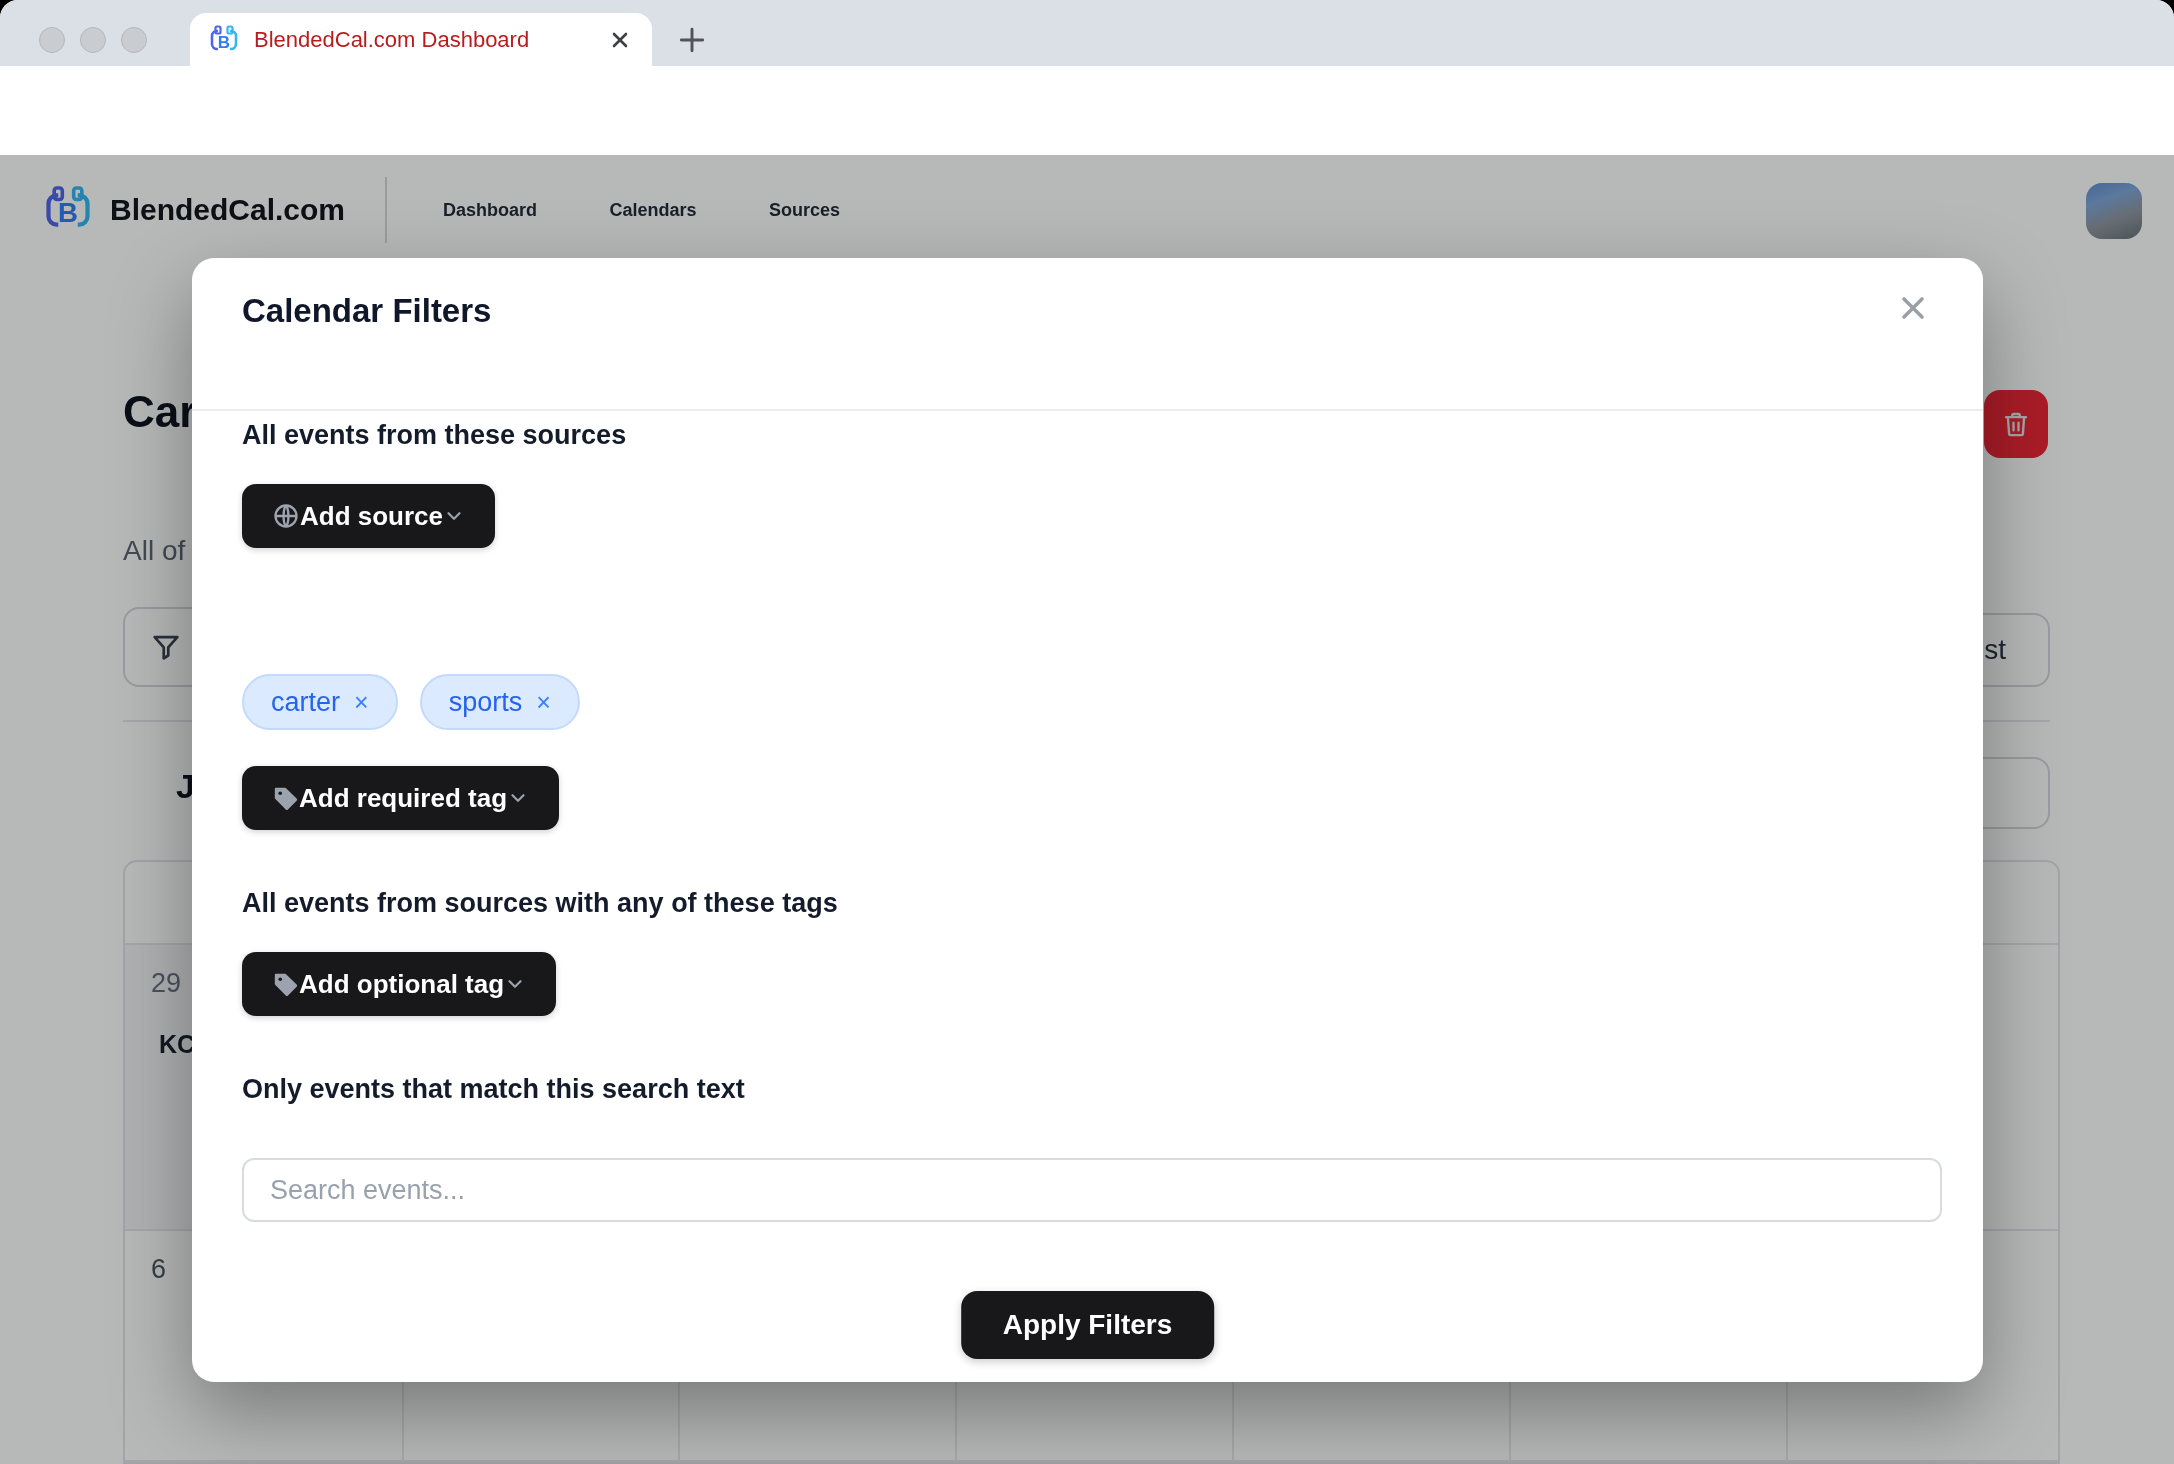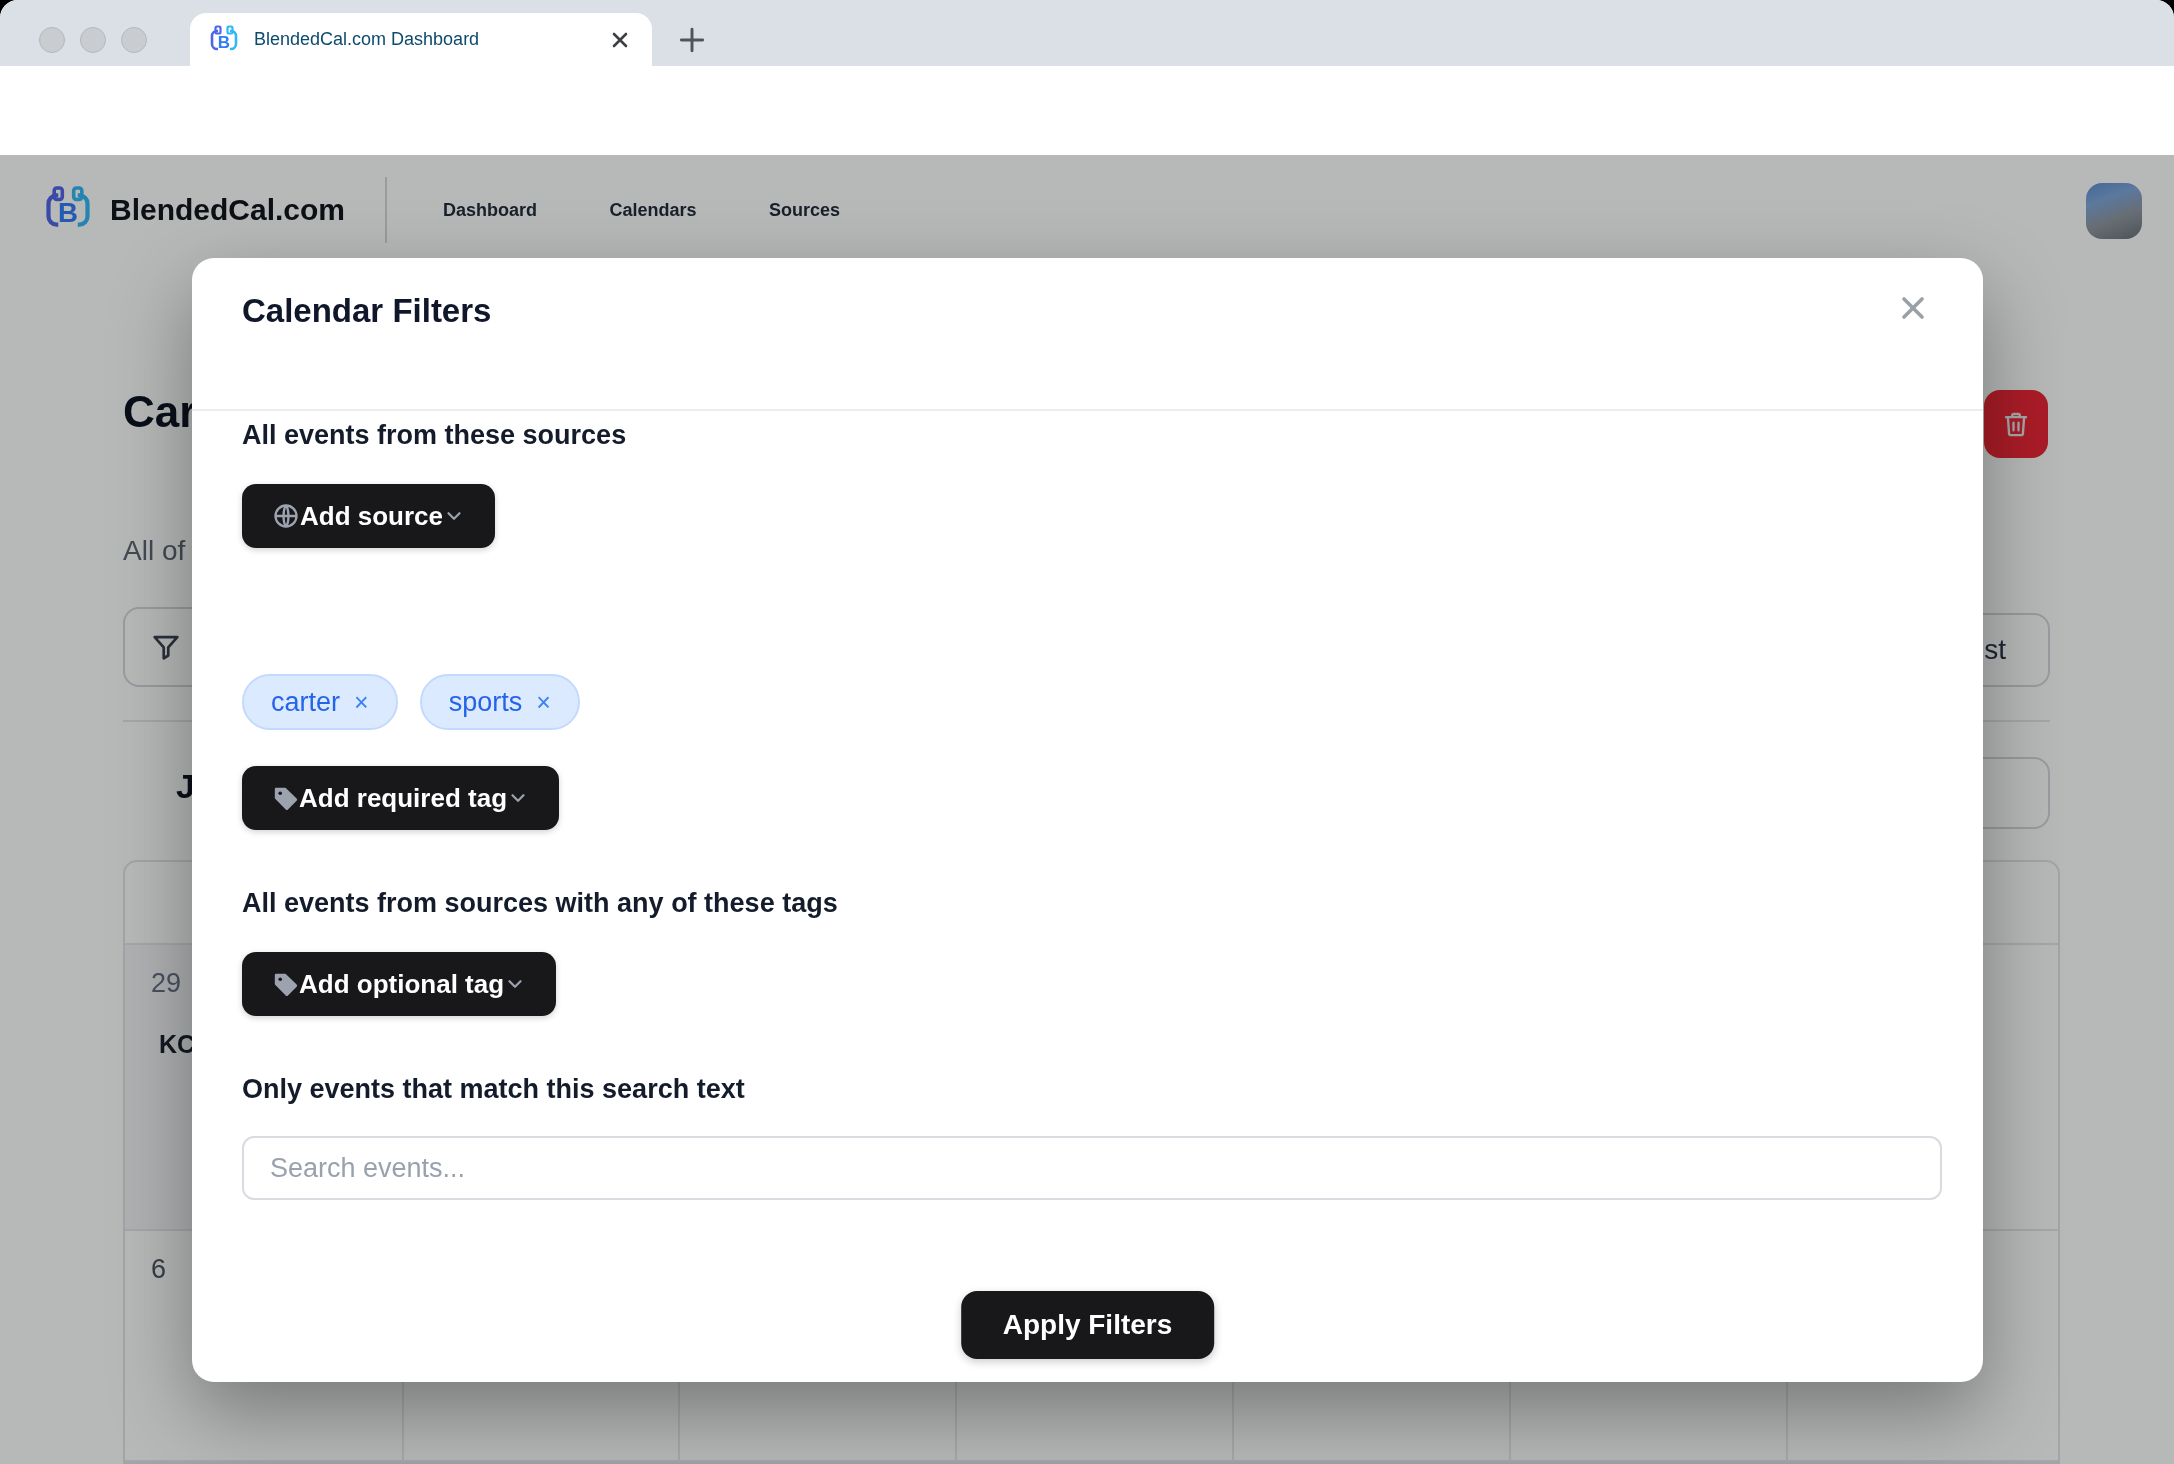--- a/index.html
+++ b/index.html
@@ -7,21 +7,21 @@
   .window { position:relative; width:2174px; height:1464px; background:#fff;
             border-radius:18px 18px 0 0; overflow:hidden; }
 
   
   .tabstrip { position:absolute; left:0; top:0; width:2174px; height:66px; background:#dbe0e6; }
   .traffic { position:absolute; top:27px; width:26px; height:26px; border-radius:50%;
              background:#c9cdd2; border:1px solid #b4b8bd; }
   .t1{left:39px}.t2{left:80px}.t3{left:121px}
   .tab { position:absolute; left:190px; top:13px; width:462px; height:53px; background:#fff;
          border-radius:16px 16px 0 0; display:flex; align-items:center; padding:0 18px; gap:14px; }
-  .tab-title { font-size:18px; color:#0c4a6e; white-space:nowrap; overflow:hidden; flex:1; }
+  .tab-title { font-size:22px; color:#b91c1c; white-space:nowrap; overflow:hidden; flex:1; }
   .tab-close { color:#3c4043; width:26px; text-align:center; cursor:pointer; }
   .newtab { position:absolute; left:676px; top:24px; color:#50545a; }
 
   
   .toolbar { position:absolute; left:0; top:66px; width:2174px; height:89px; background:#fff; }
   .tb-ic { position:absolute; top:107px; color:#9aa0a6; }
   .urlbar { position:absolute; left:247px; top:97px; width:1553px; height:58px; background:#edf1f7;
             border-radius:29px; display:flex; align-items:center; padding:0 22px; gap:18px; }
   .url { font-size:26px; color:#1f2226; flex:1; }
   .sep { position:absolute; top:108px; width:4px; height:34px; background:#c2d3ee; border-radius:2px; }
@@ -70,21 +70,21 @@
   .m-close { position:absolute; right:52px; top:32px; color:#9aa0a6; background:none; border:none; cursor:pointer; }
   .m-label { position:absolute; left:50px; font-size:27px; font-weight:600; color:#141c2b; }
   .dark-btn { position:absolute; left:50px; height:64px; background:#18181b; color:#fff; border:none;
       border-radius:14px; display:inline-flex; align-items:center; padding:0 30px;
       font-size:26px; font-weight:700; font-family:inherit; box-shadow:0 2px 6px rgba(0,0,0,.18); }
   .dark-btn .mut { color:#9ca3af; display:flex; }
   .pillrow { position:absolute; left:50px; top:416px; display:flex; gap:22px; }
   .pill { height:56px; background:#dbeafe; border:2px solid #c3dafe; border-radius:28px;
       display:inline-flex; align-items:center; gap:14px; padding:0 27px; font-size:27px; color:#2563eb; }
   .pill .x { color:#3b82f6; font-size:25px; cursor:pointer; }
-  .search-input { position:absolute; left:50px; top:878px; width:1700px; height:64px;
+  .search-input { position:absolute; left:50px; top:900px; width:1700px; height:64px;
       border:2px solid #d8dbe0; border-radius:12px; font-size:27px; color:#10172a; padding:0 26px;
       font-family:inherit; outline:none; }
   .search-input::placeholder { color:#99a1ad; }
   .apply-btn { position:absolute; left:50%; transform:translateX(-50%); top:1033px; height:68px;
       background:#18181b; color:#fff; border:none; border-radius:16px; padding:0 42px;
       font-size:28px; font-weight:700; font-family:inherit; box-shadow:0 3px 8px rgba(0,0,0,.2); }
   svg { display:block; }
 </style>
 </head>
 <body>

